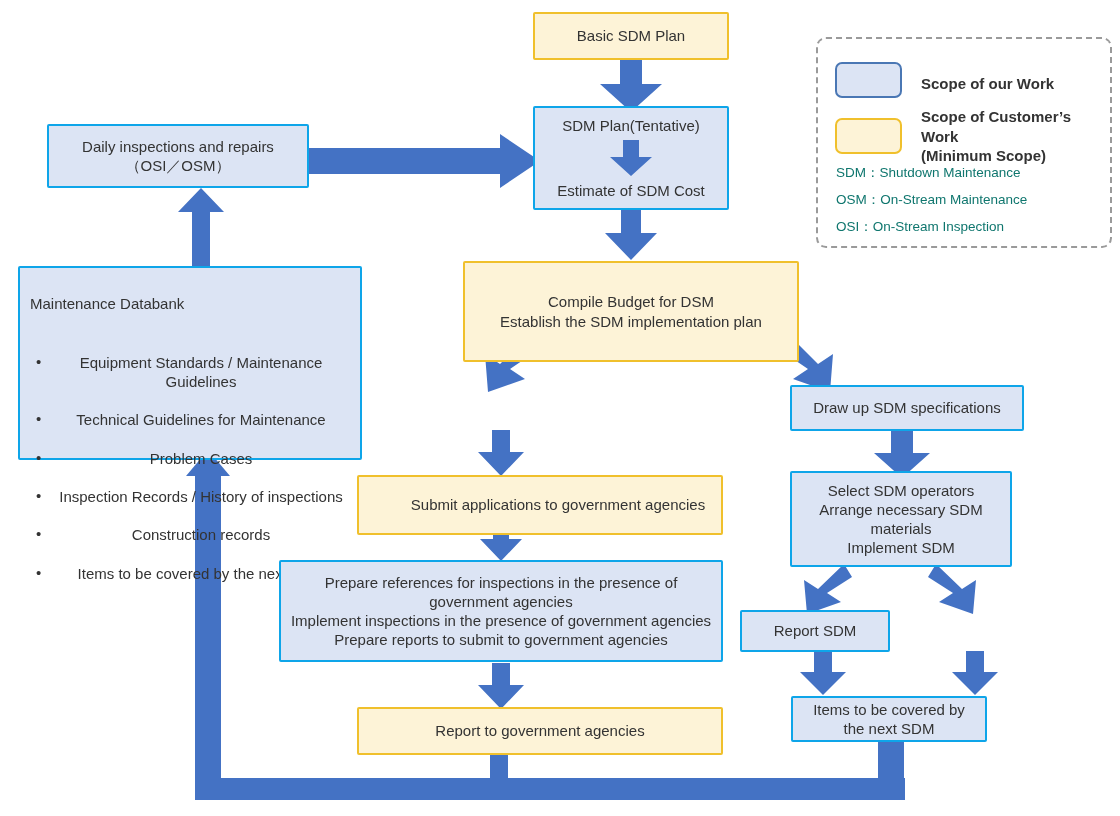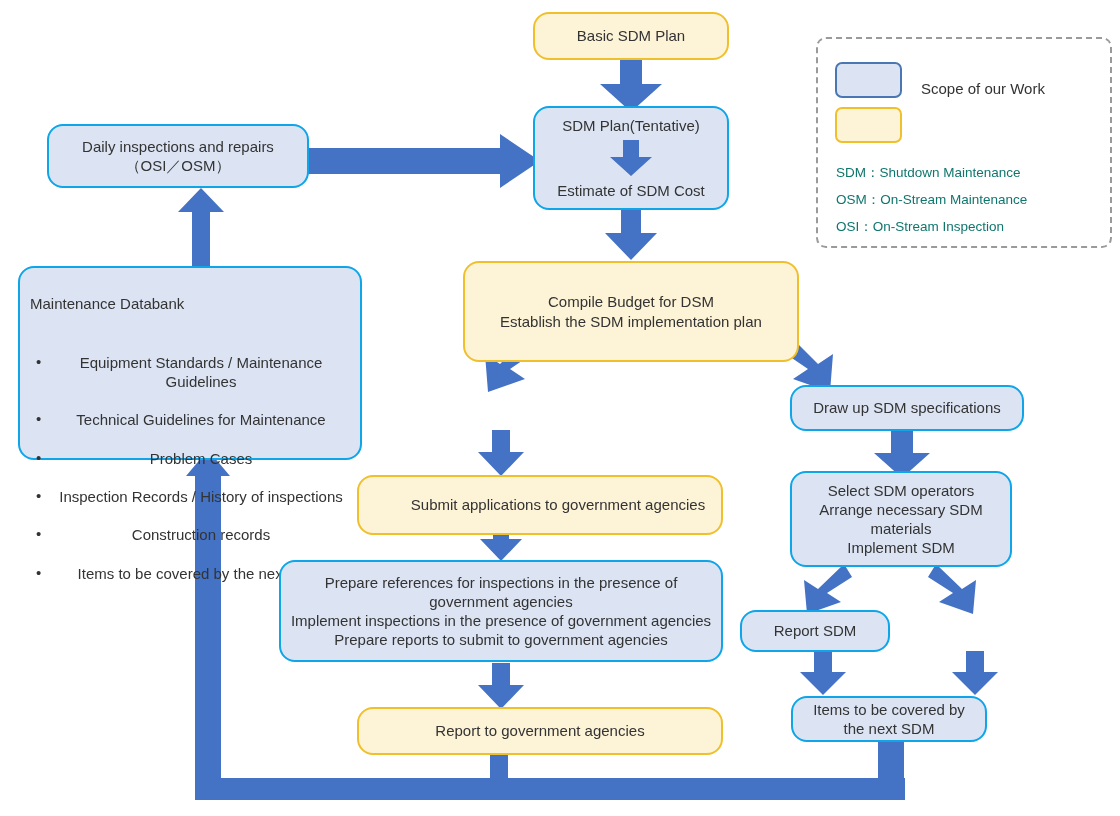--- a/index.html
+++ b/index.html
@@ -20,21 +20,21 @@
   }
 
   
   .box {
     position: absolute;
     box-sizing: border-box;
     display: flex;
     align-items: center;
     justify-content: center;
     text-align: center;
-    border-radius: 16px;
+    border-radius: 2px;
     color: #333333;
     font-size: 15px;
     line-height: 1.28;
     padding: 4px 8px;
     white-space: pre-line;
     z-index: 5;
   }
   .box.blue {
     background: #dce4f4;
     border: 2px solid #0ea5e9;
@@ -92,21 +92,22 @@
     position: absolute;
     box-sizing: border-box;
     border: 2px dashed #9a9a9a;
     border-radius: 10px;
     background: #ffffff;
     z-index: 6;
   }
   .legend-row {
     position: absolute;
     display: flex;
-    align-items: flex-end;
+    align-items: center;
+    font-weight: bold;
   }
   .swatch {
     box-sizing: border-box;
     width: 67px;
     height: 36px;
     border-radius: 7px;
     flex: 0 0 auto;
   }
   .swatch.blue { background: #dce4f4; border: 2px solid #4a77b4; }
   .swatch.yellow { background: #fdf3d7; border: 2.5px solid #f0c02c; }
@@ -248,20 +249,22 @@
 
   <div id="legend" style="left:816px; top:37px; width:296px; height:211px;">
 
     <div class="legend-row" style="left:17px; top:23px;">
       <div class="swatch blue"></div>
       <div class="legend-label" style="padding-top:8px;">Scope of our Work</div>
     </div>
 
     <div class="legend-row" style="left:17px; top:68px;">
       <div class="swatch yellow"></div>
+      <div class="legend-label" style="padding-top:0px;">Scope of Customer’s Work
+(Minimum Scope)</div>
     </div>
 
     <div class="abbr" style="left:18px; top:125px;">SDM：Shutdown Maintenance</div>
     <div class="abbr" style="left:18px; top:152px;">OSM：On-Stream Maintenance</div>
     <div class="abbr" style="left:18px; top:179px;">OSI：On-Stream Inspection</div>
   </div>
 
 </div>
 
 </body></html>

